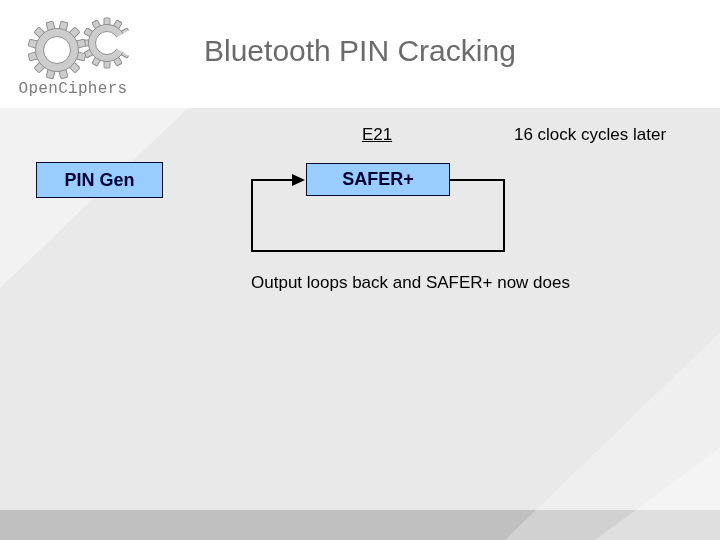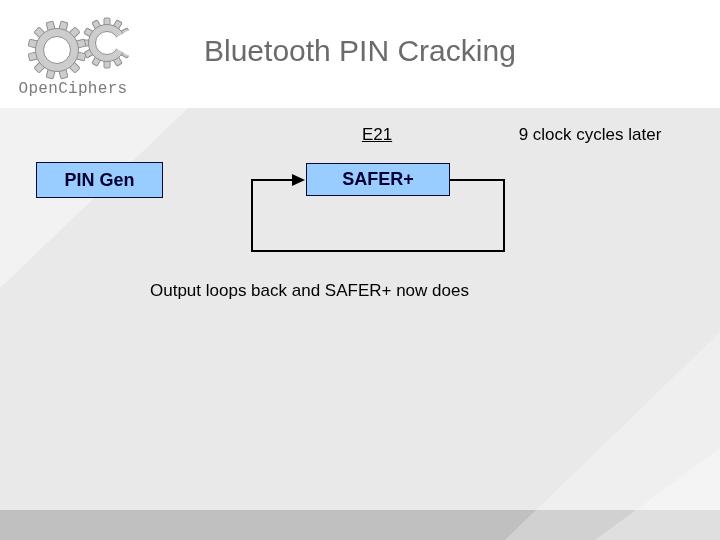--- a/index.html
+++ b/index.html
@@ -106,23 +106,23 @@
 
   .connectors {
     position: absolute;
     left: 0; top: 0;
     z-index: 2;
     pointer-events: none;
   }
 
   .caption {
     position: absolute;
-    left: 150px; top: 282px;
+    left: 150px; top: 274px;
     width: 420px;
-    text-align: left;
+    text-align: right;
     font-size: 17px;
     line-height: 18px;
     color: var(--label-text);
     z-index: 3;
   }
 </style>
 </head>
 <body>
 
 <div class="slide">
@@ -185,21 +185,21 @@
   </div>
 
   <div class="box pin-gen">
     <span>PIN Gen</span>
   </div>
   <div class="box safer">
     <span>SAFER+</span>
   </div>
 
   <div class="diagram-label e21">E21</div>
-  <div class="diagram-label clock">9 clock cycles later</div>
+  <div class="diagram-label clock">16 clock cycles later</div>
 
   <svg class="connectors" width="720" height="540" viewBox="0 0 720 540">
     <path d="M450,180 H504 V251 H252 V180 H293" style="stroke:var(--line-color);" stroke-width="2" fill="none"></path>
     <polygon points="305,180 292,174 292,186" style="fill:var(--line-color);"></polygon>
   </svg>
 
   <div class="caption">
     <span>Output loops back and SAFER+ now does</span><br>
   </div>
 

